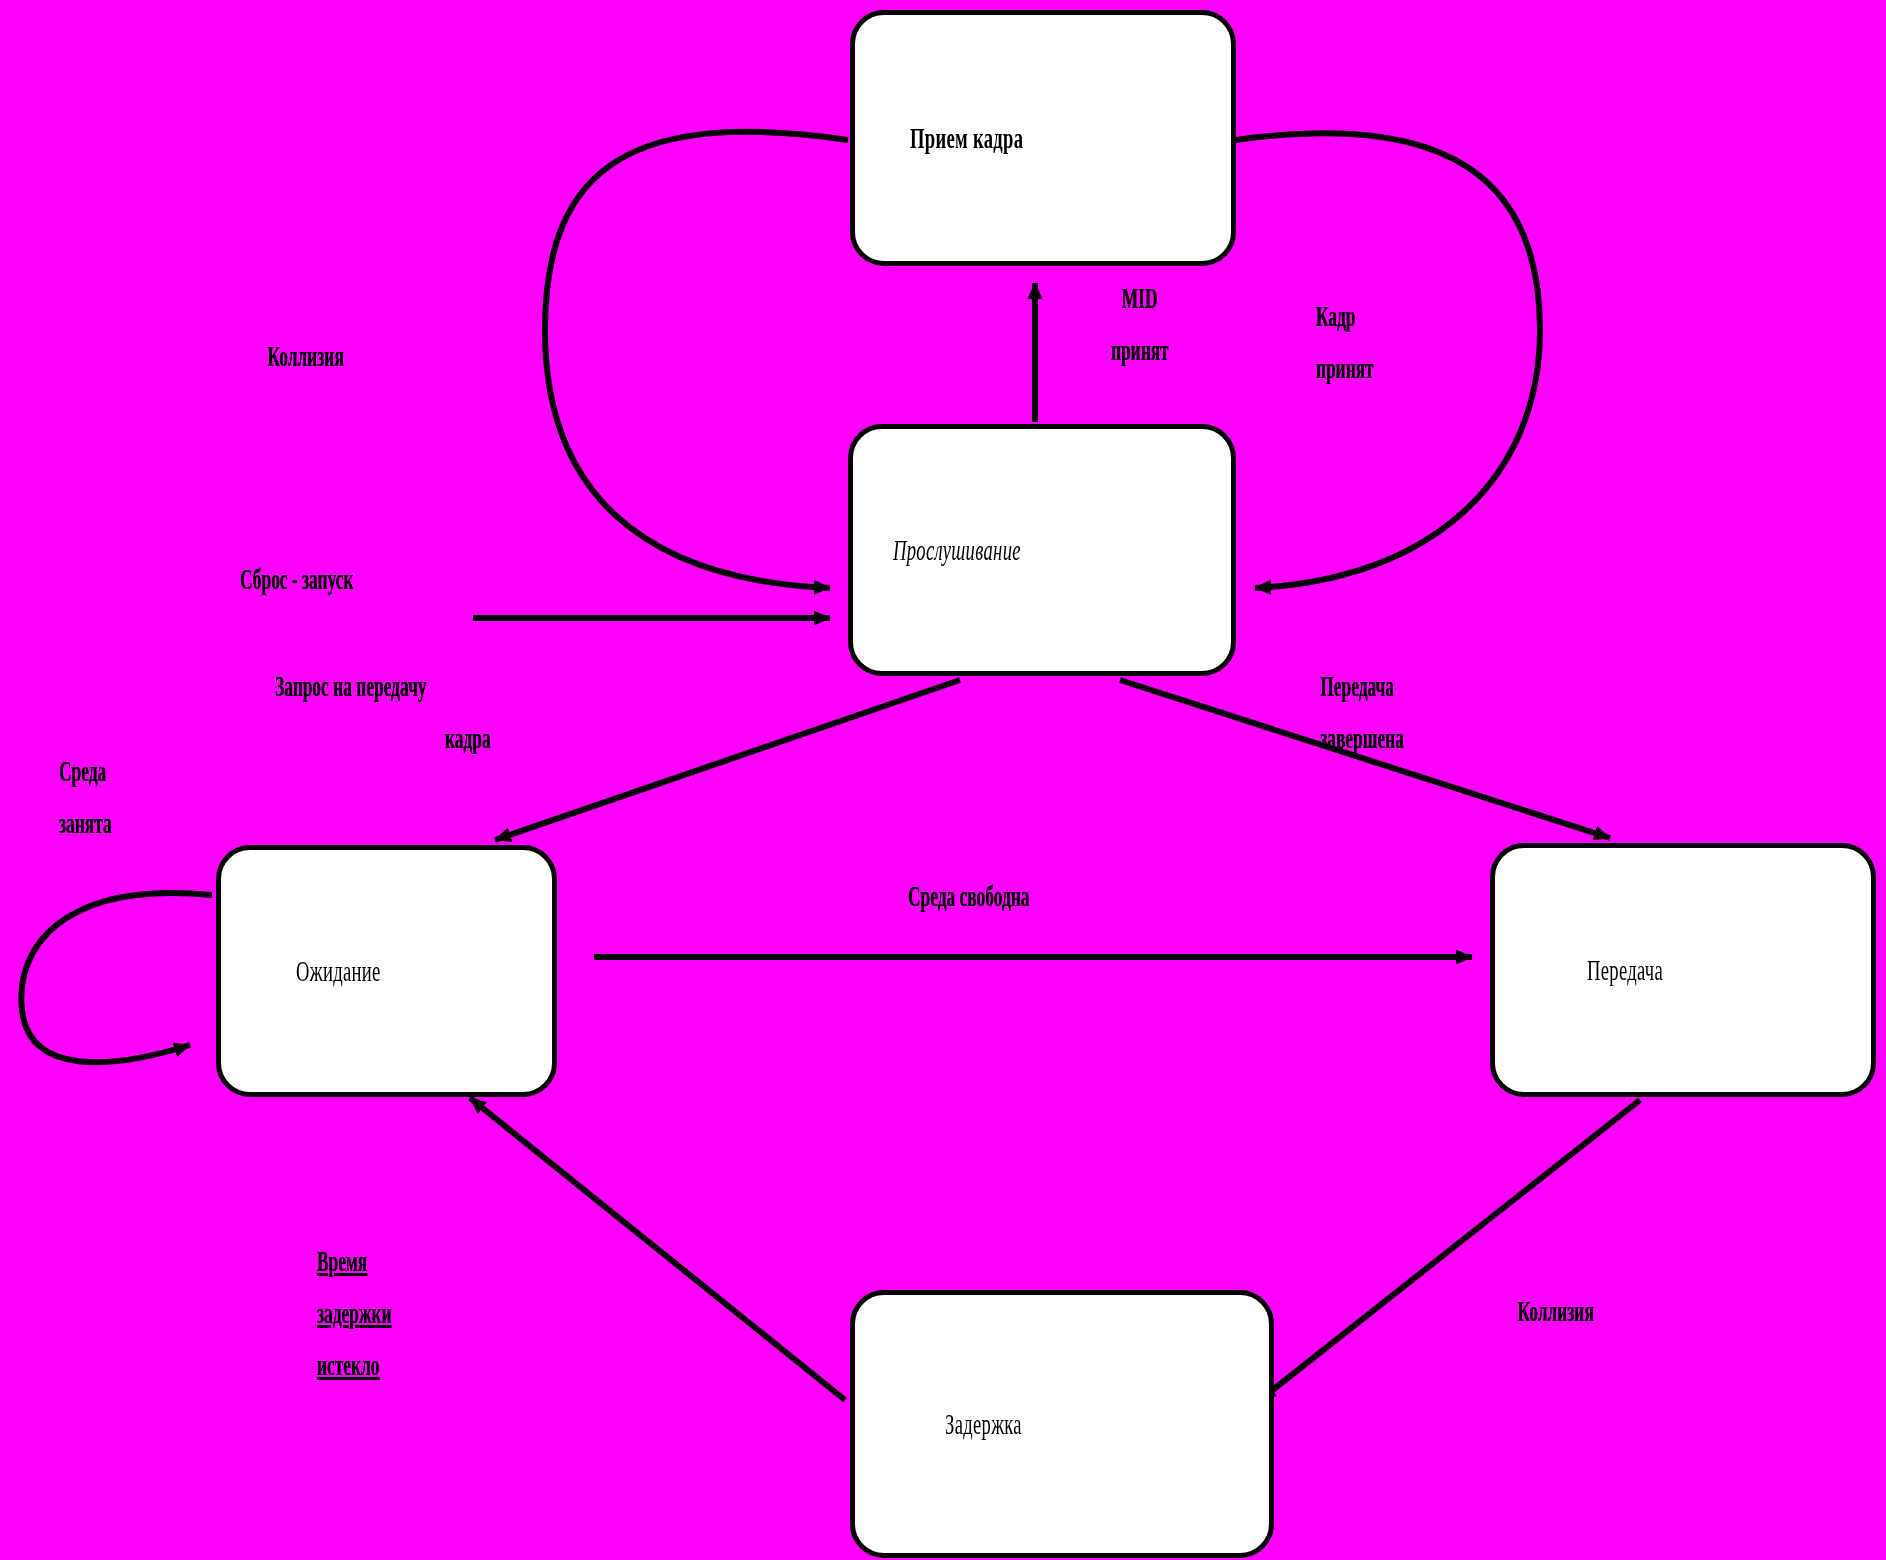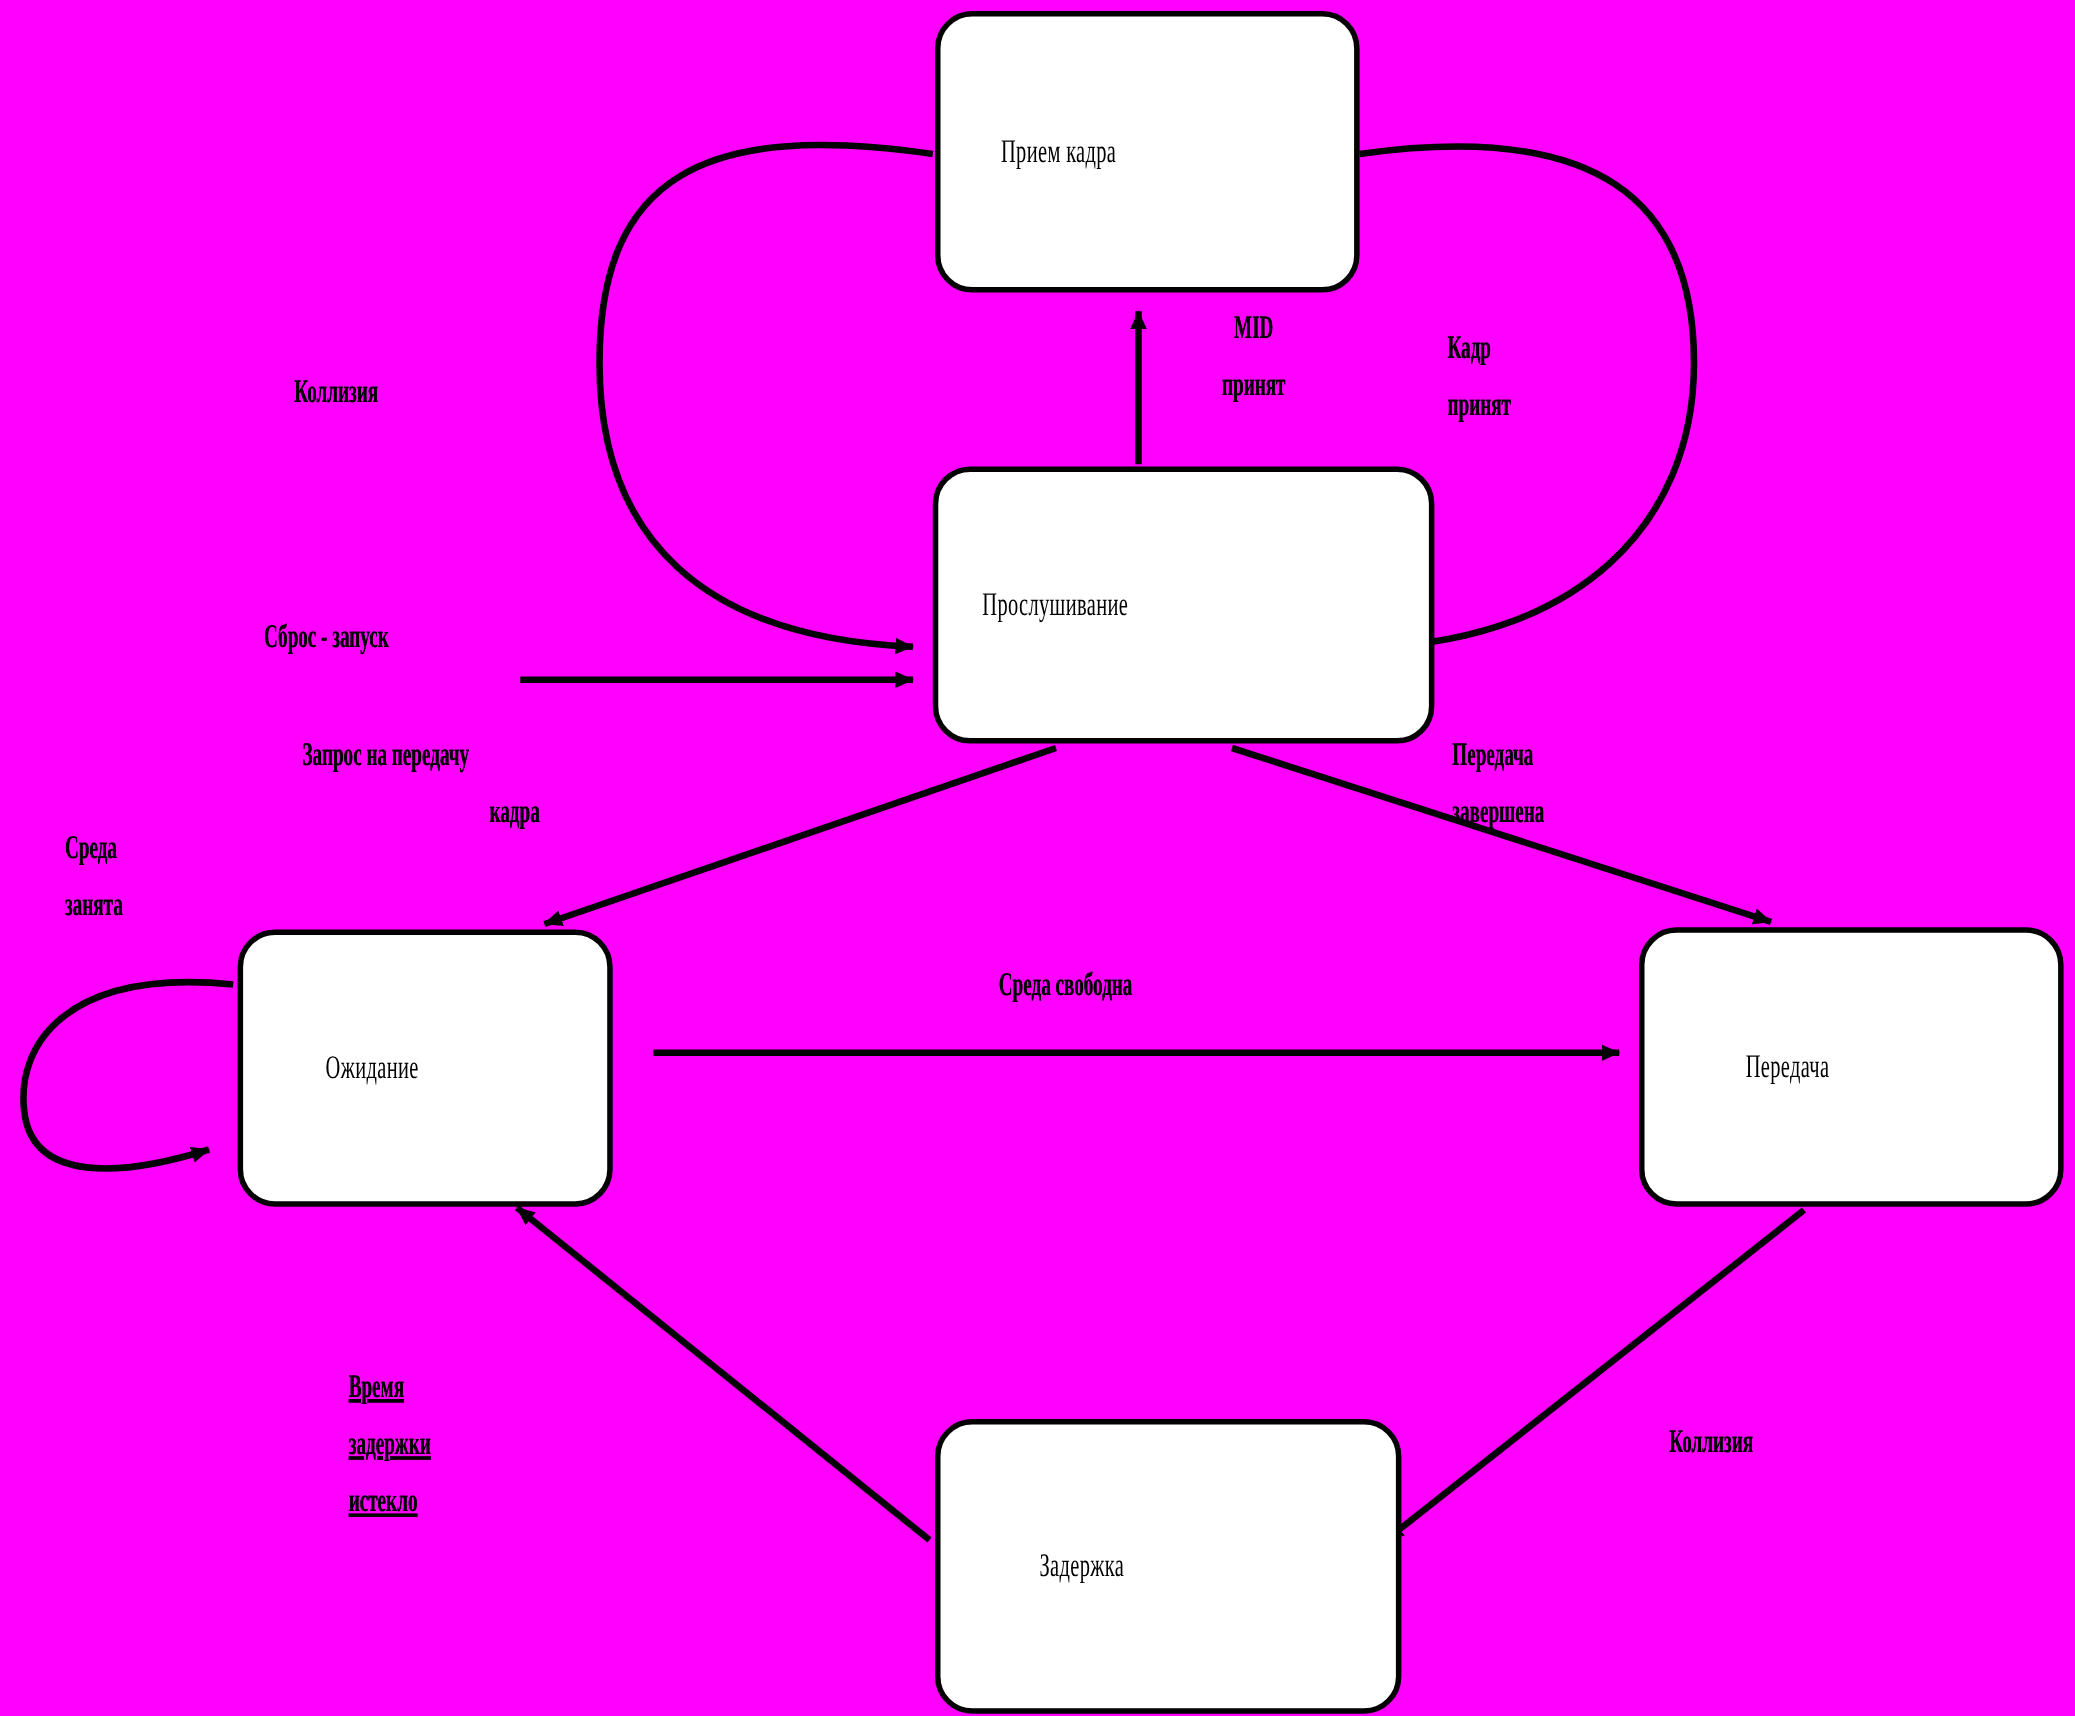--- a/index.html
+++ b/index.html
@@ -73,25 +73,25 @@
 
   <path d="M 212,895 C 60,880 15,950 22,1010 C 29,1075 110,1070 190,1045" fill="none" stroke="#000" stroke-width="6" marker-end="url(#ah2)"></path>
 
   <path d="M 594,957 L 1472,957" fill="none" stroke="#000" stroke-width="6" marker-end="url(#ah2)"></path>
 
   <path d="M 1640,1100 L 1260,1400" fill="none" stroke="#000" stroke-width="6" marker-end="url(#ah2)"></path>
 
   <path d="M 845,1400 L 470,1098" fill="none" stroke="#000" stroke-width="6" marker-end="url(#ah2)"></path>
 </svg>
 
-<div class="state-box" style="left:850px;top:10px;width:386px;height:256px;">
+<div class="state-box" style="left:850px;top:10px;width:386px;height:256px;font-weight:bold;">
   <span class="state-label" style="margin-left:55px;">Прием кадра</span>
 </div>
 
-<div class="state-box" style="left:848px;top:424px;width:456px;height:252px;">
+<div class="state-box" style="left:848px;top:424px;width:388px;height:252px;font-style:italic;">
   <span class="state-label" style="margin-left:40px;">Прослушивание</span>
 </div>
 
 <div class="state-box" style="left:216px;top:845px;width:341px;height:252px;">
   <span class="state-label" style="margin-left:75px;">Ожидание</span>
 </div>
 
 <div class="state-box" style="left:1490px;top:843px;width:386px;height:254px;">
   <span class="state-label" style="margin-left:92px;">Передача</span>
 </div>

